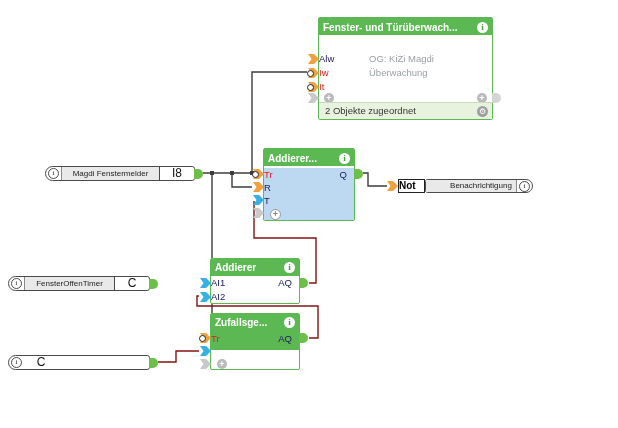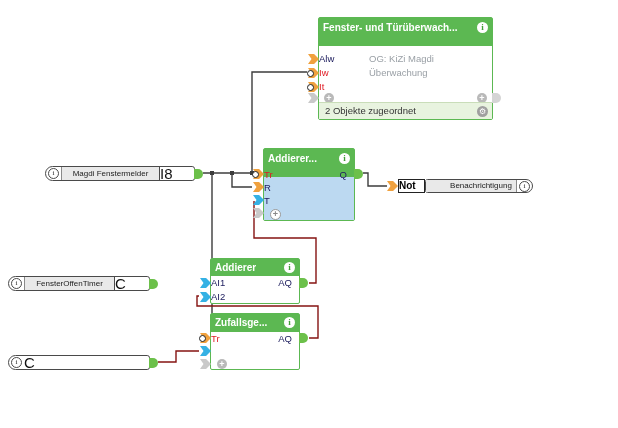--- a/index.html
+++ b/index.html
@@ -2,21 +2,21 @@
 <html><head>
 <meta charset="utf-8">
 <style>
   html,body{margin:0;padding:0;background:#fff;}
   .canvas{position:relative;width:618px;height:428px;background:#ffffff;
           font-family:"Liberation Sans",sans-serif;overflow:hidden;}
   svg.wires{position:absolute;left:0;top:0;z-index:1;}
   
   .block{position:absolute;border:1px solid #5cb852;background:#fff;
          box-sizing:border-box;border-radius:2px;z-index:2;}
-  .blk-header{position:absolute;top:0;left:0;right:0;height:28px;background:#5cb852;
+  .blk-header{position:absolute;top:0;left:0;right:0;height:17px;background:#5cb852;
               color:#fff;font-weight:bold;font-size:10px;line-height:19px;
               padding:0 4px;box-sizing:border-box;white-space:nowrap;overflow:hidden;}
   .info-icon{position:absolute;right:4px;top:4px;width:11px;height:11px;border-radius:50%;
              background:#fff;color:#3f9e35;font-size:9px;line-height:11px;text-align:center;
              font-weight:bold;font-family:"Liberation Serif",serif;}
   .blk-body-blue{position:absolute;top:19px;left:0;right:0;bottom:0;background:#bcd9f1;}
   .row{position:absolute;left:0;right:0;height:14px;font-size:9.5px;line-height:14px;}
   .in-label{position:absolute;left:0;}
   .out-label{position:absolute;right:7px;color:#202060;}
   .red{color:#e01b24;} .navy{color:#202060;}
@@ -46,21 +46,21 @@
            display:flex;align-items:stretch;box-sizing:border-box;font-size:8px;z-index:2;}
   .io-pill.in{border-radius:8px 3px 3px 8px;}
   .io-pill.out{border-radius:3px 8px 8px 3px;}
   .i-circle{width:9px;height:9px;border:1px solid #4a4a4a;border-radius:50%;align-self:center;
             margin:0 2px;font-size:7px;line-height:9px;text-align:center;color:#222;
             font-family:"Liberation Serif",serif;flex:none;}
   .io-pill .name{flex:1;background:#e9e9e9;border-left:1px solid #8a8a8a;
                  border-right:1px solid #4a4a4a;text-align:center;line-height:13px;color:#222;
                  white-space:nowrap;overflow:hidden;}
   .io-pill.out .name{border-left:none;border-right:1px solid #8a8a8a;padding-left:20px;}
-  .io-pill .type{width:34px;flex:none;line-height:13px;font-size:15px;color:#111;}
+  .io-pill .type{width:34px;flex:none;text-align:center;line-height:13px;font-size:12px;color:#111;}
   .not-box{position:absolute;border:1.4px solid #222;background:#fff;font-weight:bold;
            font-size:10px;line-height:11px;text-align:left;box-sizing:border-box;z-index:2;}
   .free-arrow{position:absolute;width:11px;height:10px;
               clip-path:polygon(0 0,55% 0,100% 50%,55% 100%,0 100%,32% 50%);
               background:#f0a13e;z-index:2;}
 </style>
 </head>
 <body>
 
 <div class="canvas">
@@ -152,21 +152,21 @@
     </div>
     <div class="row" style="top:31px">
       <span class="in-label navy">AI2</span>
     </div>
     <div class="arrow cyan" style="top:19px"></div>
     <div class="arrow cyan" style="top:33px"></div>
     <div class="nub" style="top:19px"></div>
   </div>
 
   <div class="block" style="left:210px;top:313px;width:90px;height:57px">
-    <div class="blk-header" style="height:18px;line-height:18px">
+    <div class="blk-header" style="height:36px;line-height:18px">
       <span>Zufallsge...</span>
       <span class="info-icon" style="top:3px">i</span>
     </div>
     <div class="row" style="top:18px;height:13px;line-height:13px">
       <span class="in-label red">Tr</span>
       <span class="out-label">AQ</span>
     </div>
     <div class="arrow orange" style="top:19px"></div>
     <div class="ring" style="top:21px"></div>
     <div class="arrow cyan" style="top:32px"></div>

